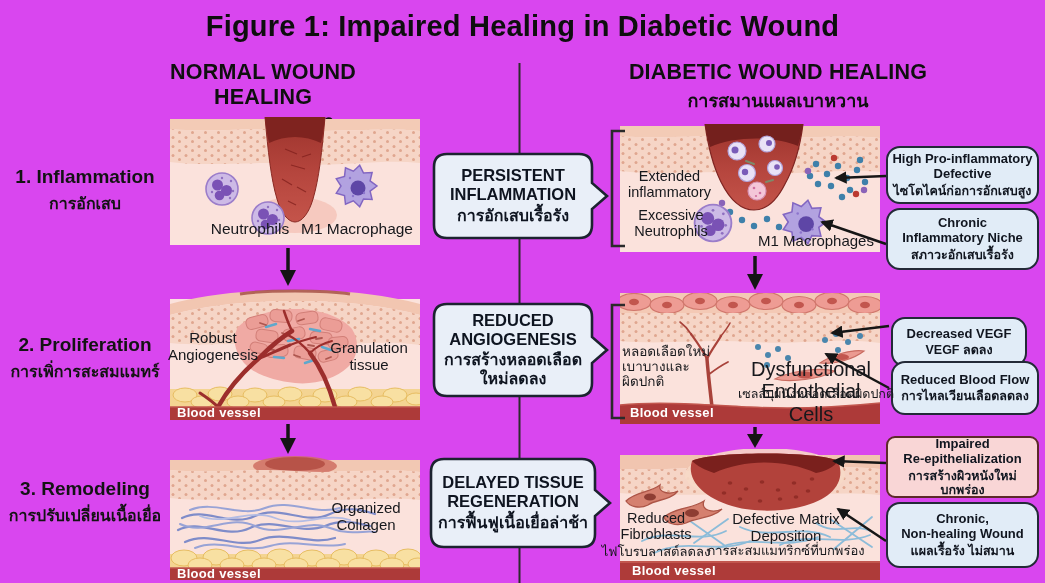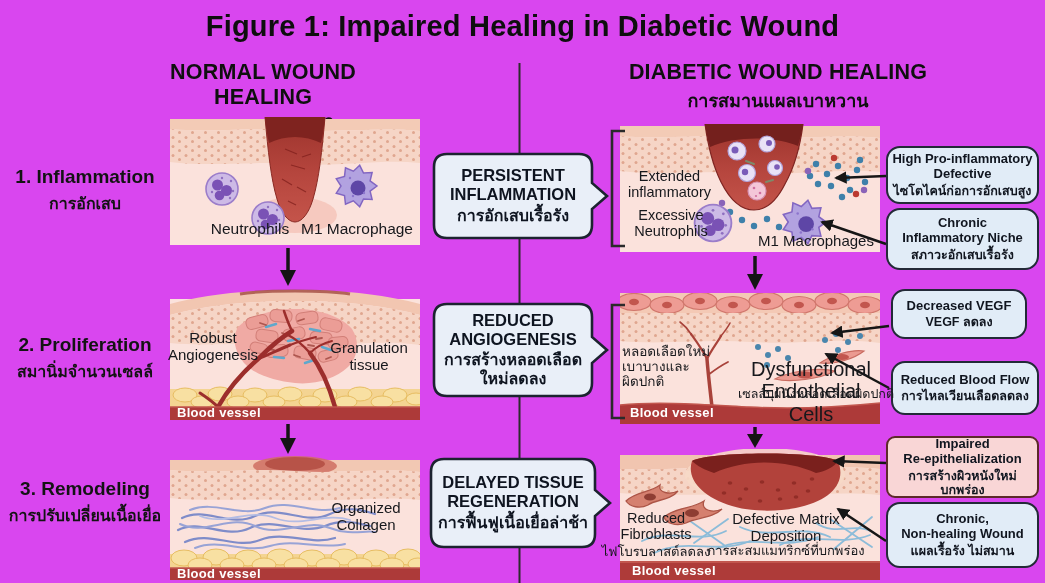--- a/index.html
+++ b/index.html
@@ -71,21 +71,21 @@
     <span class="en">DIABETIC WOUND HEALING</span>
     <span class="th">การสมานแผลเบาหวาน</span>
   </div>
 
   <div class="stage" style="top:166px;">
     <span class="en">1. Inflammation</span>
     <span class="th">การอักเสบ</span>
   </div>
   <div class="stage" style="top:334px;">
     <span class="en">2. Proliferation</span>
-    <span class="th">สมานิ่มจำนวนเซลล์</span>
+    <span class="th">การเพิ่การสะสมแมทร์</span>
   </div>
   <div class="stage" style="top:478px;">
     <span class="en">3. Remodeling</span>
     <span class="th">การปรับเปลี่ยนเนื้อเยื่อ</span>
   </div>
 
   <div class="panel" style="left:170px;top:117px;">
     <svg width="250" height="128" viewBox="0 0 250 128">
       <rect y="6" width="250" height="122" fill="#fbe2dc"></rect>
       <path d="M0,2 H250 V14 C210,10 170,16 125,13 C80,10 40,16 0,12 Z" fill="#f3cbb6"></path>
@@ -439,21 +439,21 @@
   <div class="rbox" style="left:886px;top:146px;width:153px;height:58px;">
     <span class="en">High Pro-inflammatory
 Defective</span>
     <span class="th">ไซโตไคน์ก่อการอักเสบสูง</span>
   </div>
   <div class="rbox" style="left:886px;top:208px;width:153px;height:62px;">
     <span class="en">Chronic
 Inflammatory Niche</span>
     <span class="th">สภาวะอักเสบเรื้อรัง</span>
   </div>
-  <div class="rbox" style="left:891px;top:289px;width:136px;height:50px;">
+  <div class="rbox" style="left:891px;top:317px;width:136px;height:50px;">
     <span class="en">Decreased VEGF</span>
     <span class="th">VEGF ลดลง</span>
   </div>
   <div class="rbox" style="left:891px;top:361px;width:148px;height:54px;">
     <span class="en">Reduced Blood Flow</span>
     <span class="th">การไหลเวียนเลือดลดลง</span>
   </div>
   <div class="rbox pink" style="left:886px;top:436px;width:153px;height:62px;border-radius:9px;">
     <span class="en">Impaired
 Re-epithelialization</span>

